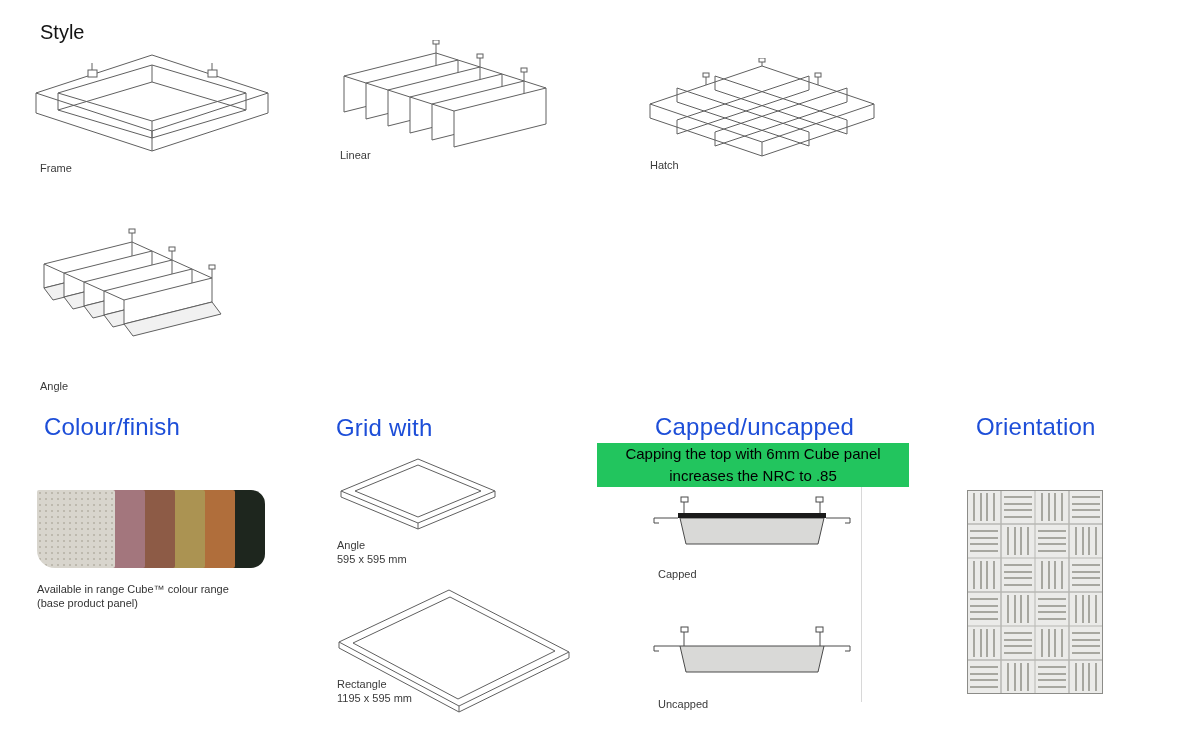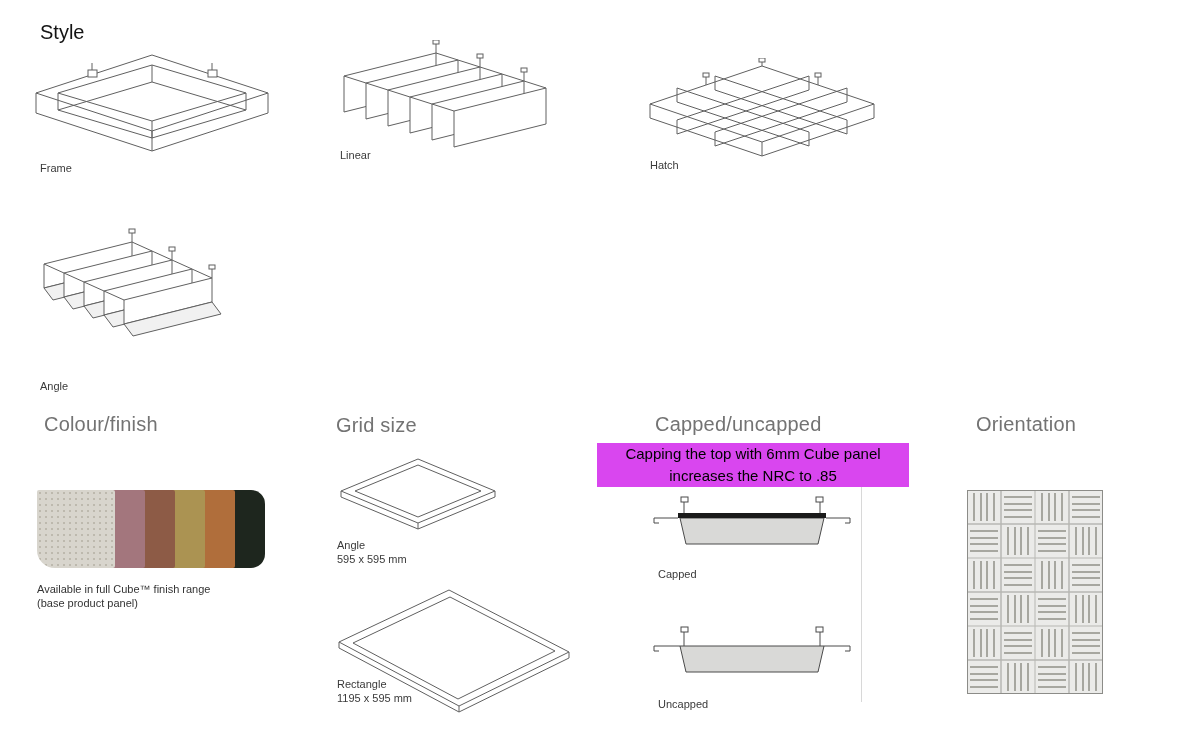--- a/index.html
+++ b/index.html
@@ -1,23 +1,23 @@
 <!DOCTYPE html>
 <html><head>
 <meta charset="utf-8">
 <style>
   html,body{margin:0;padding:0;background:#fff;}
   #page{position:relative;width:1200px;height:750px;background:#ffffff;overflow:hidden;
         font-family:"Liberation Sans",sans-serif;color:#222;}
   .abs{position:absolute;}
-  .h1{font-size:20px;font-weight:500;color:#737373;letter-spacing:.2px;}
+  .h1{font-size:24px;font-weight:500;color:#1d4ed8;letter-spacing:.2px;}
   .h1b{font-size:20px;font-weight:400;color:#141414;margin-top:16px;}
   .lbl{font-size:11px;color:#3a3a3a;}
   .cap{font-size:11px;color:#333;line-height:14px;}
-  .note{font-size:15px;color:#000;text-align:center;line-height:22px;background:#d946ef;font-weight:500;}
+  .note{font-size:15px;color:#000;text-align:center;line-height:22px;background:#22c55e;font-weight:500;}
   .ink{display:block;}
   .divider{width:1px;background:#d8d8d8;}
   
   .swatches{width:228px;height:80px;}
   .sw{position:absolute;top:0;width:78px;height:78px;border-radius:2px 2px 2px 18px;}
   .sw:nth-child(1){left:0;z-index:6;background-image:radial-gradient(#bdb9ae 1px,rgba(0,0,0,0) 1px);background-size:6px 6px;}
   .sw:nth-child(2){left:30px;z-index:5;}
   .sw:nth-child(3){left:60px;z-index:4;}
   .sw:nth-child(4){left:90px;z-index:3;}
   .sw:nth-child(5){left:120px;z-index:2;}
@@ -126,25 +126,25 @@
   <div class="abs swatches" style="left:37px;top:490px;">
     <span class="sw" style="background-color: rgb(216, 213, 205);"></span>
     <span class="sw" style="background-color: rgb(163, 118, 125);"></span>
     <span class="sw" style="background-color: rgb(141, 91, 70);"></span>
     <span class="sw" style="background-color: rgb(171, 147, 82);"></span>
     <span class="sw" style="background-color: rgb(176, 110, 59);"></span>
     <span class="sw" style="background-color: rgb(30, 38, 30);"></span>
   </div>
 
   <div class="abs cap" style="left:37px;top:582px;">
-    <div>Available in full Cube™ finish range</div>
+    <div>Available in range Cube™ colour range</div>
     <div>(base product panel)</div>
   </div>
 
-  <div class="abs h1" style="left:336px;top:414px;">Grid size</div>
+  <div class="abs h1" style="left:336px;top:414px;">Grid with</div>
 
   <svg class="abs ink" style="left:333px;top:453px;" width="170" height="80" viewBox="0 0 170 80">
     <g fill="none" stroke="#606060" stroke-width="1">
       <path d="M85,6 L162,38 L85,70 L8,38 Z"></path>
       <path d="M85,12 L148,38 L85,64 L22,38 Z"></path>
       <path d="M8,38 V44 M162,38 V44 M85,70 V76 M8,44 L85,76 L162,44"></path>
     </g>
   </svg>
   <div class="abs lbl" style="left:337px;top:539px;">Angle</div>
   <div class="abs lbl" style="left:337px;top:553px;">595 x 595 mm</div>

